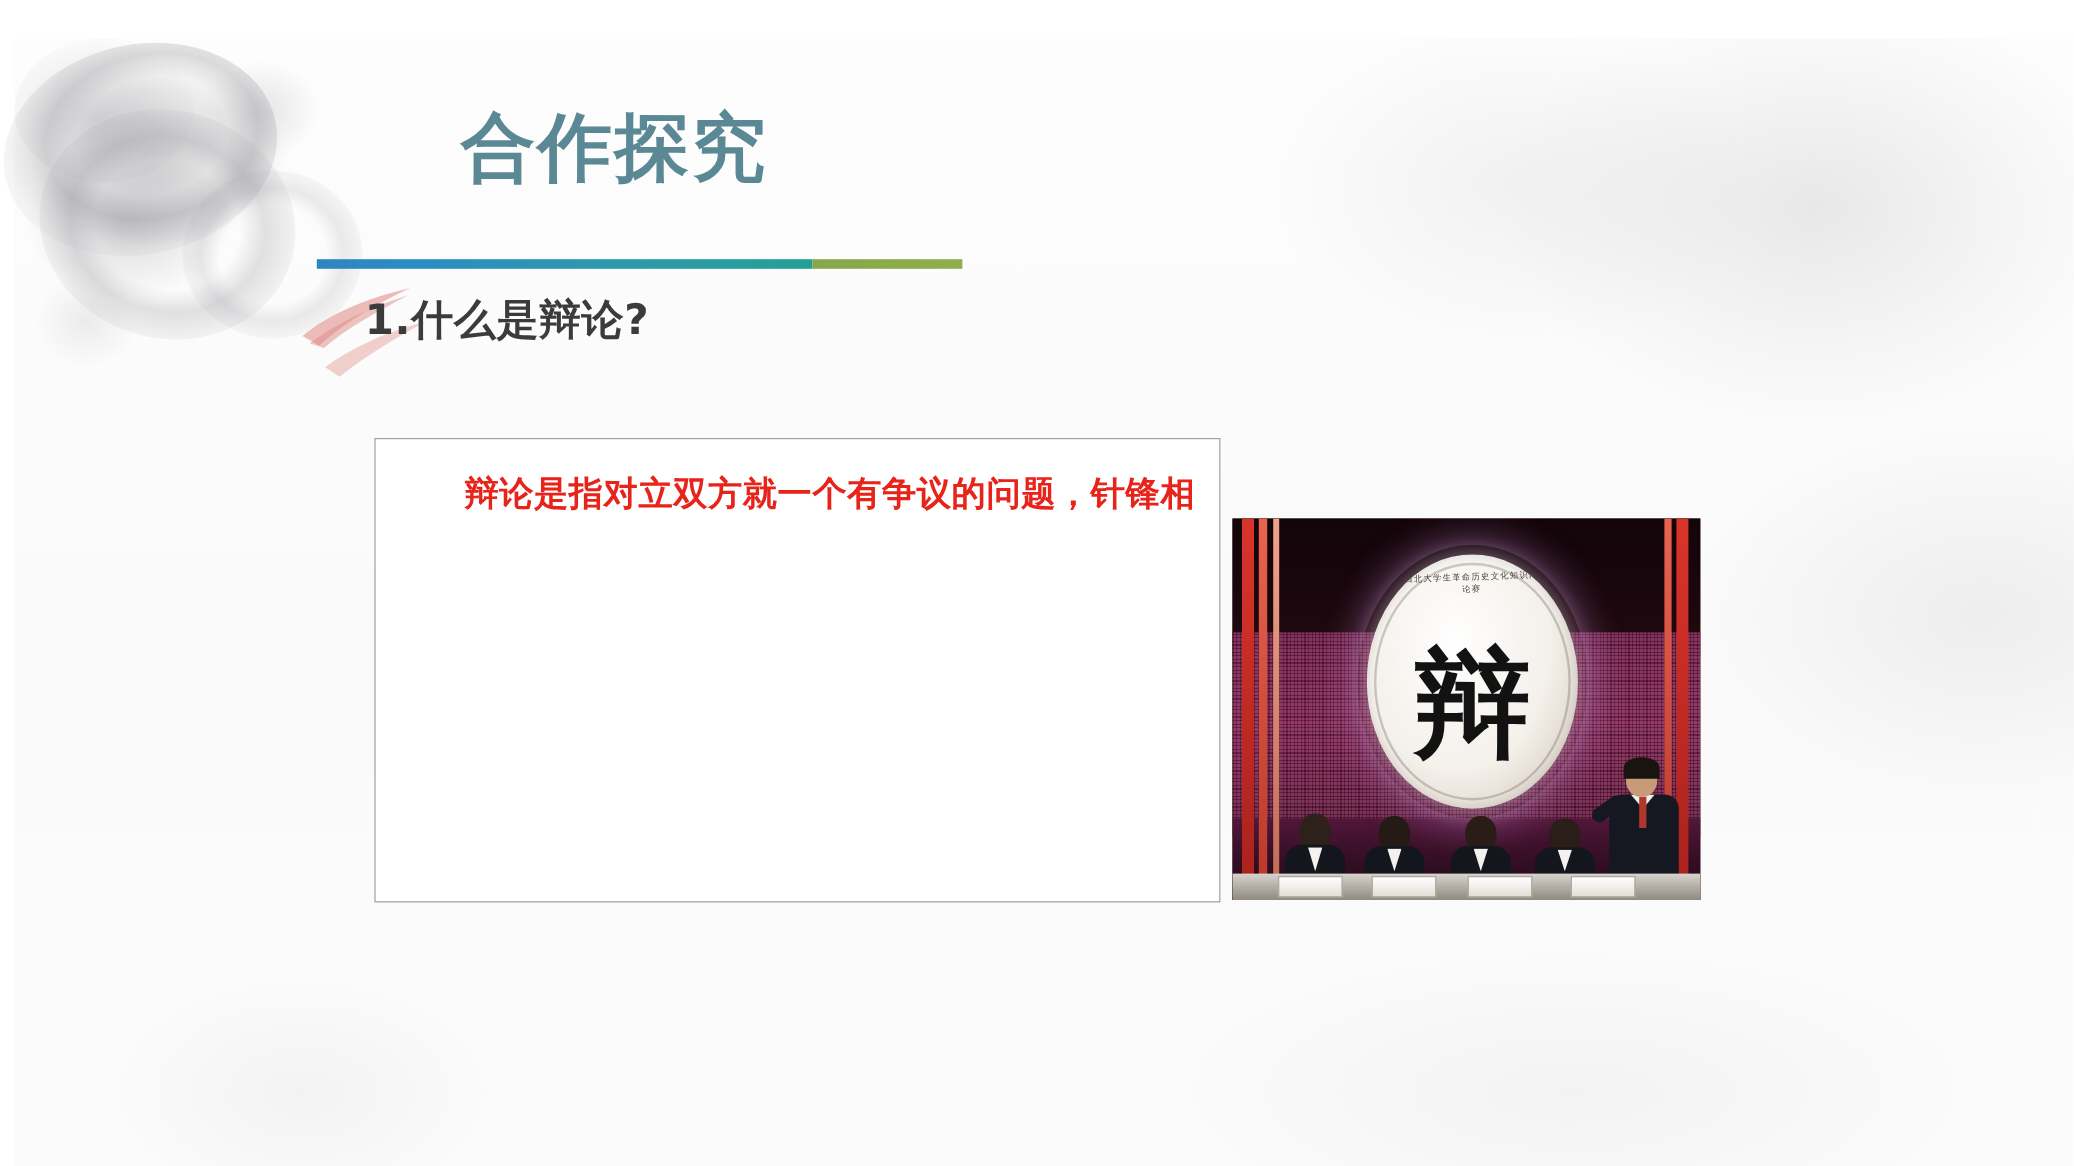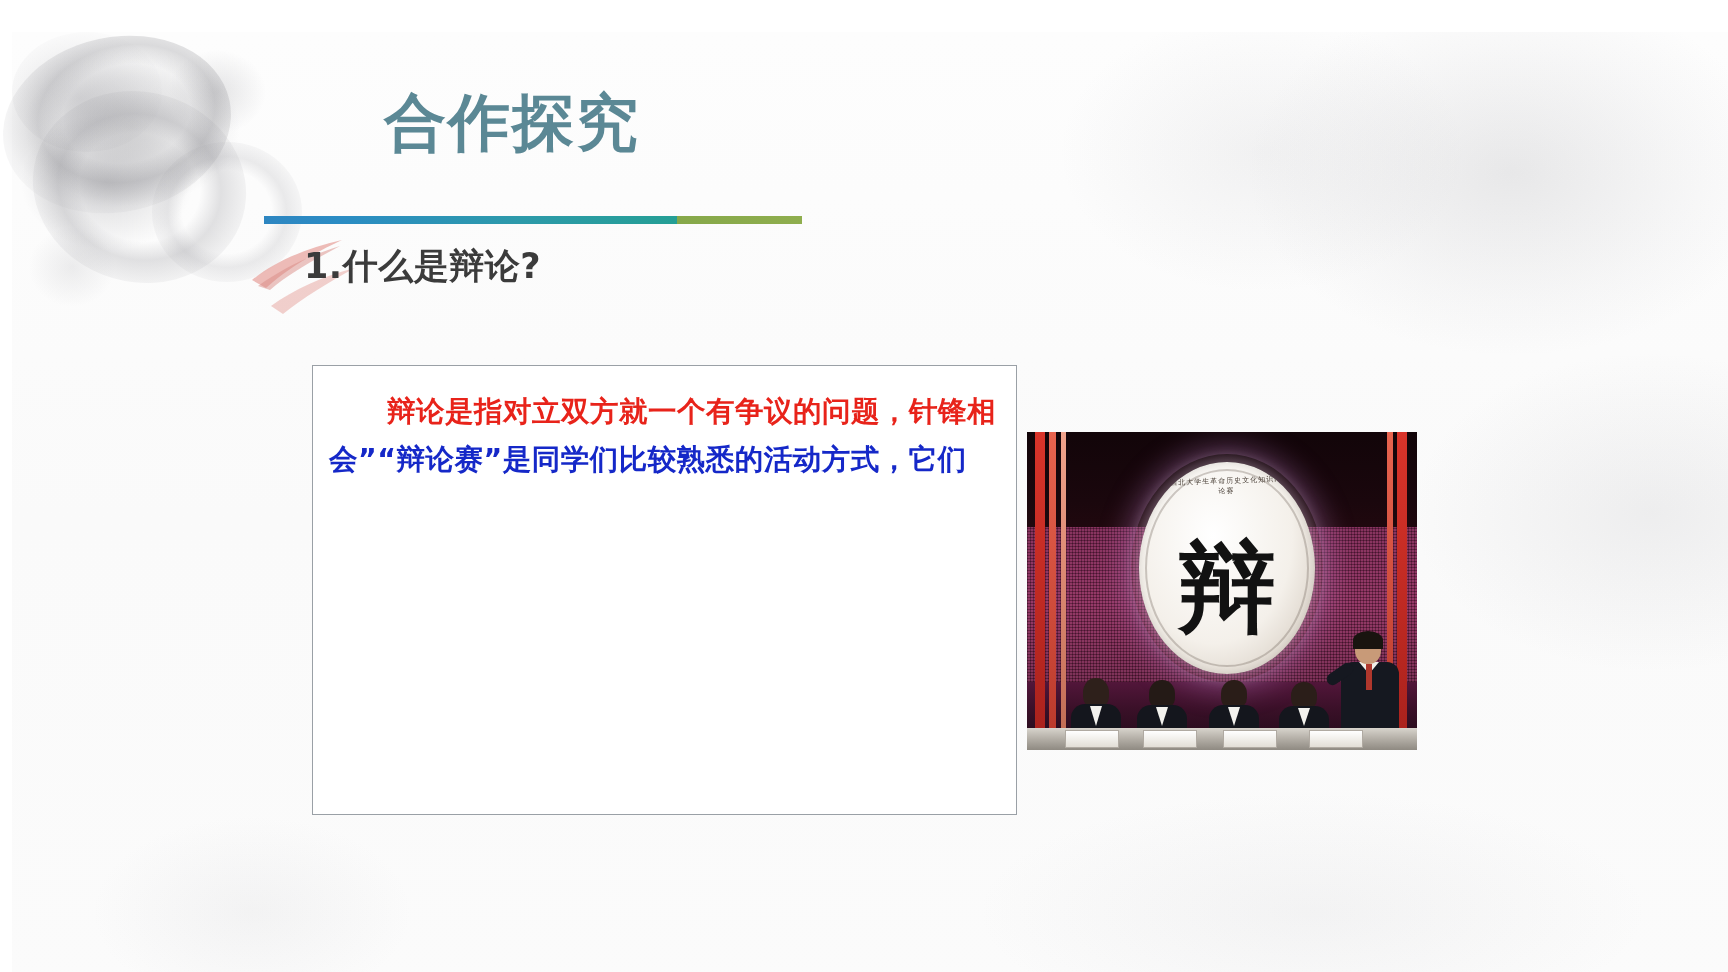--- a/index.html
+++ b/index.html
@@ -59,21 +59,21 @@
   .divider .seg-b{position:absolute;left:413px;top:0;width:125px;height:8px;
     background:linear-gradient(90deg,#86a84a 0%,#8fae4e 100%);}
 
   .subtitle{
     position:absolute;left:292px;top:211px;
     font-size:35px;font-weight:bold;color:#3b3b3b;
     letter-spacing:0.5px;white-space:nowrap;
   }
 
   .textbox{
-    position:absolute;left:300px;top:333px;width:705px;height:450px;
+    position:absolute;left:300px;top:333px;width:705px;height:387px;
     border:1px solid #9aa0a6;
     background:#ffffff;
     box-sizing:border-box;
     padding:22px 16px 10px 16px;
   }
   .tline{
     font-size:28.5px;font-weight:bold;
     line-height:48px;
     letter-spacing:0.5px;
     white-space:nowrap;
@@ -170,21 +170,20 @@
 
   <div class="divider">
     <div class="seg-a"></div>
     <div class="seg-b"></div>
   </div>
 
   <div class="subtitle">1.什么是辩论?</div>
 
   <div class="textbox">
     <div class="tline red indent">辩论是指对立双方就一个有争议的问题，针锋相</div>
-    <div class="tline blue">会”“辩论赛”是同学们比较熟悉的活动方式，它们</div>
   </div>
 
   <div class="photo">
     <div class="photo-inner">
       <div class="stage-dark"></div>
       <div class="stage-mesh"></div>
       <div class="stage-lower"></div>
 
       <div class="red-stripe rs1"></div>
       <div class="red-stripe rs2"></div>

